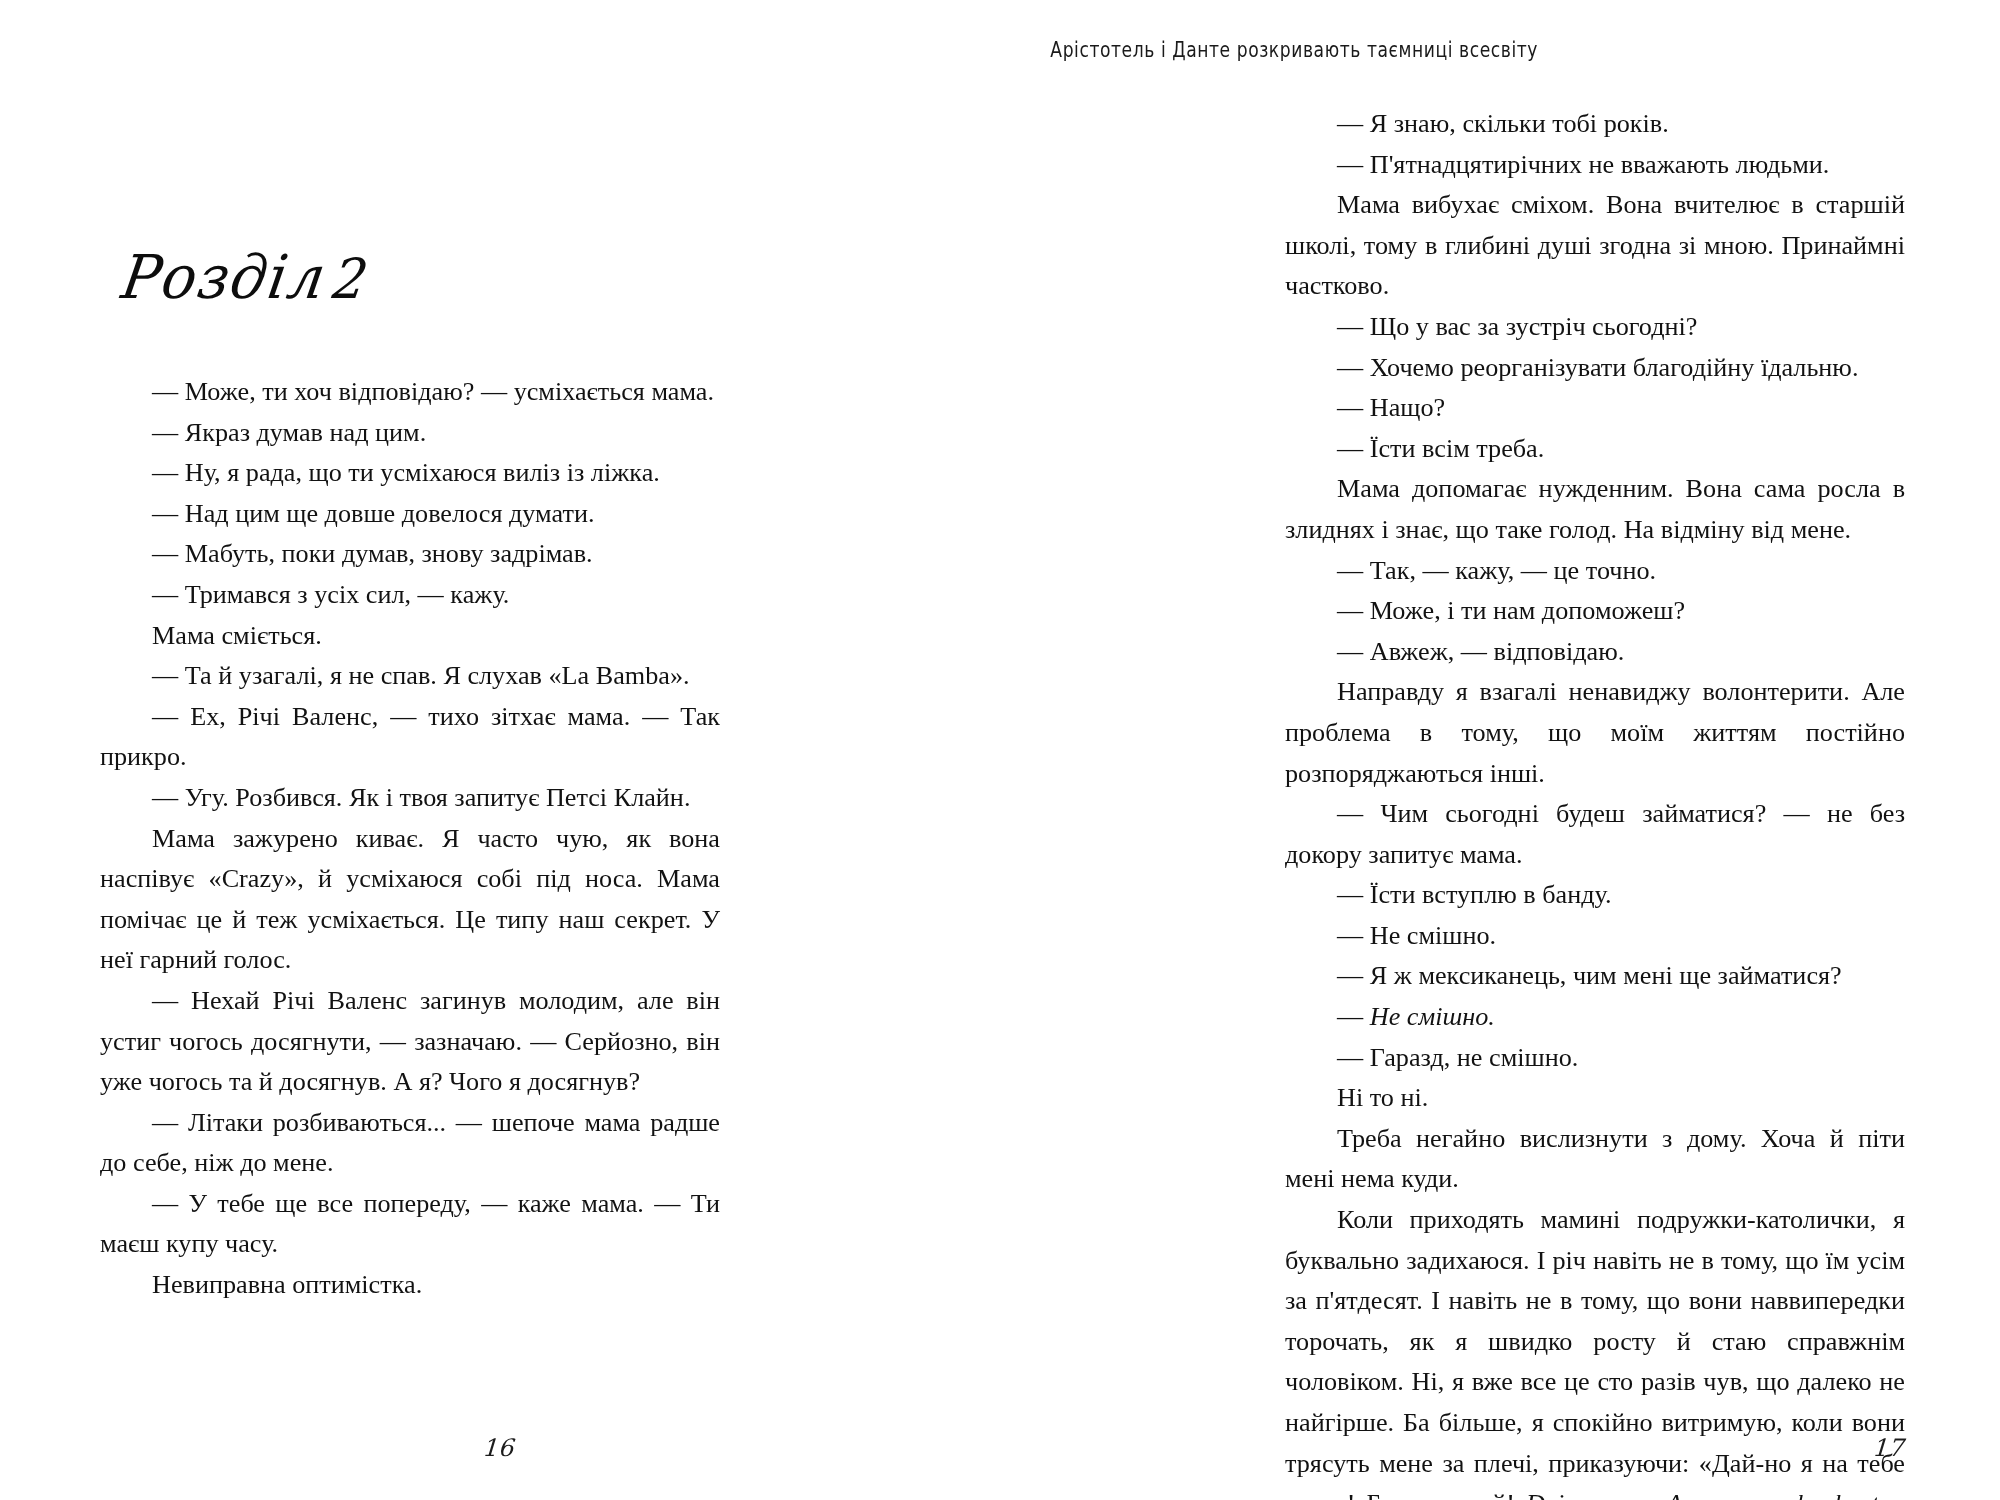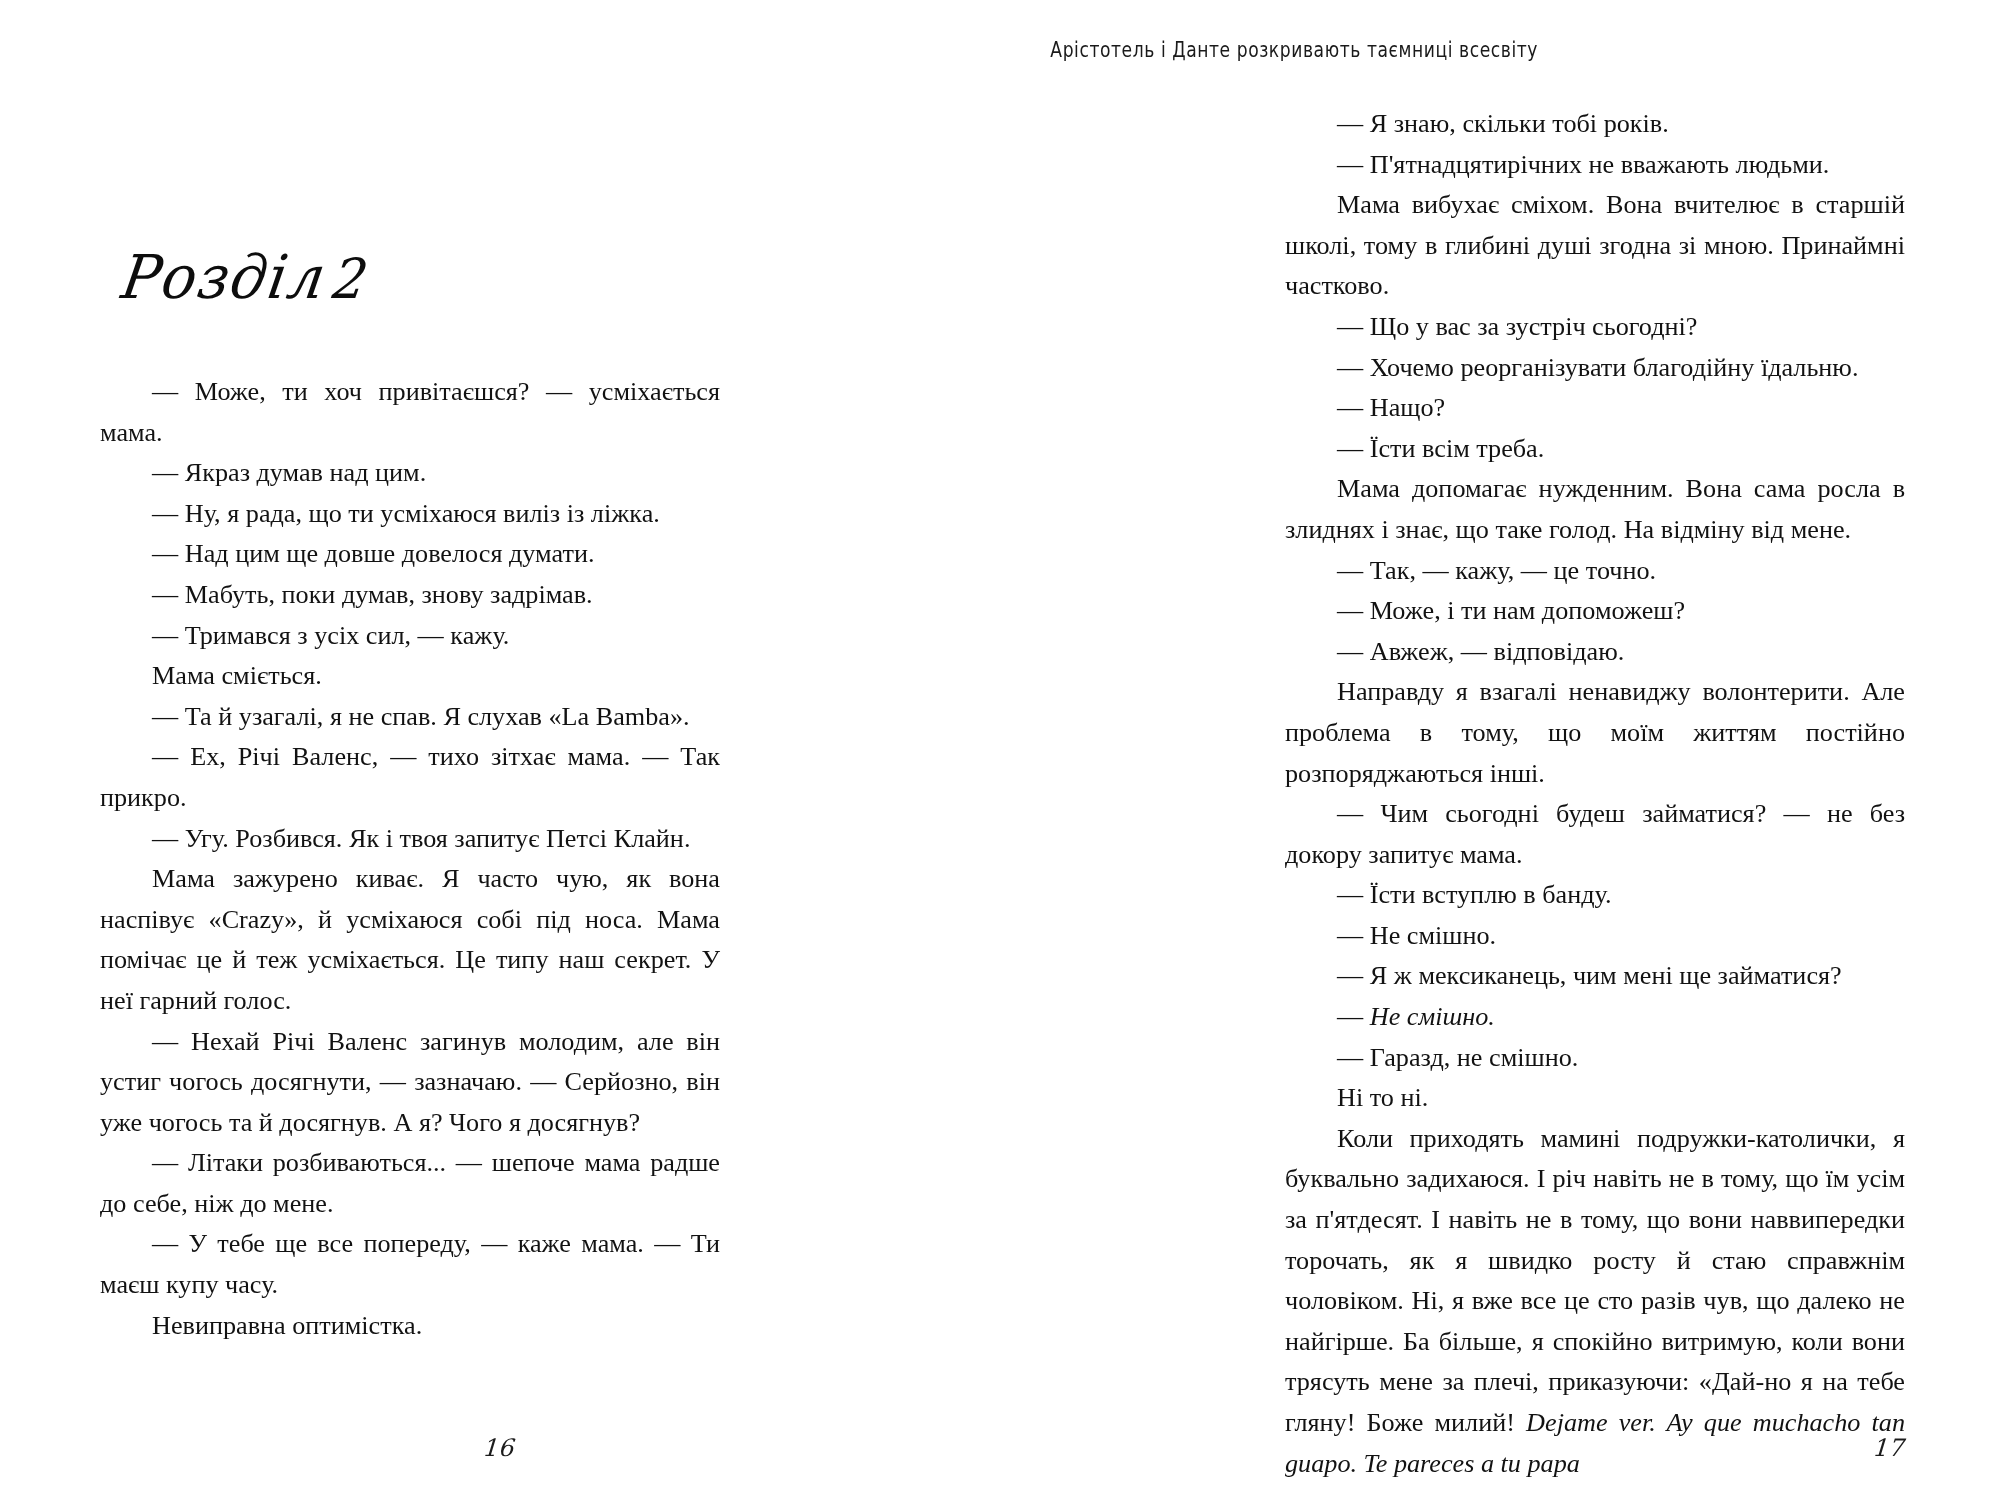--- a/index.html
+++ b/index.html
@@ -141,21 +141,21 @@
 
   <div class="spread">
 
     <div class="leaf leaf-left">
       <div class="column">
 
         <div class="heading-block">
           <div class="chapter-heading"><span>Розділ</span><span class="hd-num">2</span></div>
         </div>
 
-        <p class="dlg">— Може, ти хоч привітаєшся? — усміхається мама.</p>
+        <p class="dlg">— Може, ти хоч відповідаю? — усміхається мама.</p>
         <p class="dlg">— Якраз думав над цим.</p>
         <p class="dlg">— Ну, я рада, що ти усміхаюся виліз із ліжка.</p>
         <p class="dlg">— Над цим ще довше довелося думати.</p>
         <p class="dlg">— Мабуть, поки думав, знову задрімав.</p>
         <p class="dlg">— Тримався з усіх сил, — кажу.</p>
         <p>Мама сміється.</p>
         <p class="dlg">— Та й узагалі, я не спав. Я слухав «La Bamba».</p>
         <p class="dlg">— Ех, Річі Валенс, — тихо зітхає мама. — Так прикро.</p>
         <p class="dlg">— Угу. Розбився. Як і твоя запитує Петсі Клайн.</p>
         <p>Мама зажурено киває. Я часто чую, як вона наспівує «Crazy», й усміхаюся собі під носа. Мама помічає це й теж усміхається. Це типу наш секрет. У неї гарний голос.</p>
@@ -184,20 +184,21 @@
         <p class="dlg">— Може, і ти нам допоможеш?</p>
         <p class="dlg">— Авжеж, — відповідаю.</p>
         <p>Направду я взагалі ненавиджу волонтерити. Але проблема в тому, що моїм життям постійно розпоряджаються інші.</p>
         <p class="dlg">— Чим сьогодні будеш займатися? — не без докору запитує мама.</p>
         <p class="dlg">— Їсти вступлю в банду.</p>
         <p class="dlg">— Не смішно.</p>
         <p class="dlg">— Я ж мексиканець, чим мені ще займатися?</p>
         <p class="dlg">— <em>Не смішно.</em></p>
         <p class="dlg">— Гаразд, не смішно.</p>
         <p>Ні то ні.</p>
+        <p>Треба негайно вислизнути з дому. Хоча й піти мені нема куди.</p>
 
         <p><span>Коли приходять мамині подружки-католички, я буквально задихаюся. І річ навіть не в тому, що їм усім за п'ятдесят. І навіть не в тому, що вони наввипередки торочать, як я швидко росту й стаю справжнім чоловіком. Ні, я вже все це сто разів чув, що далеко не найгірше. Ба більше, я спокійно витримую, коли вони трясуть мене за плечі, приказуючи: «Дай-но я на тебе гляну! Боже милий! </span><em>Dejame ver. Ay que muchacho tan guapo. Te pareces a tu papa</em></p>
       </div>
 
       <div class="folio">17</div>
     </div>
 
   </div>
 </div>
 

